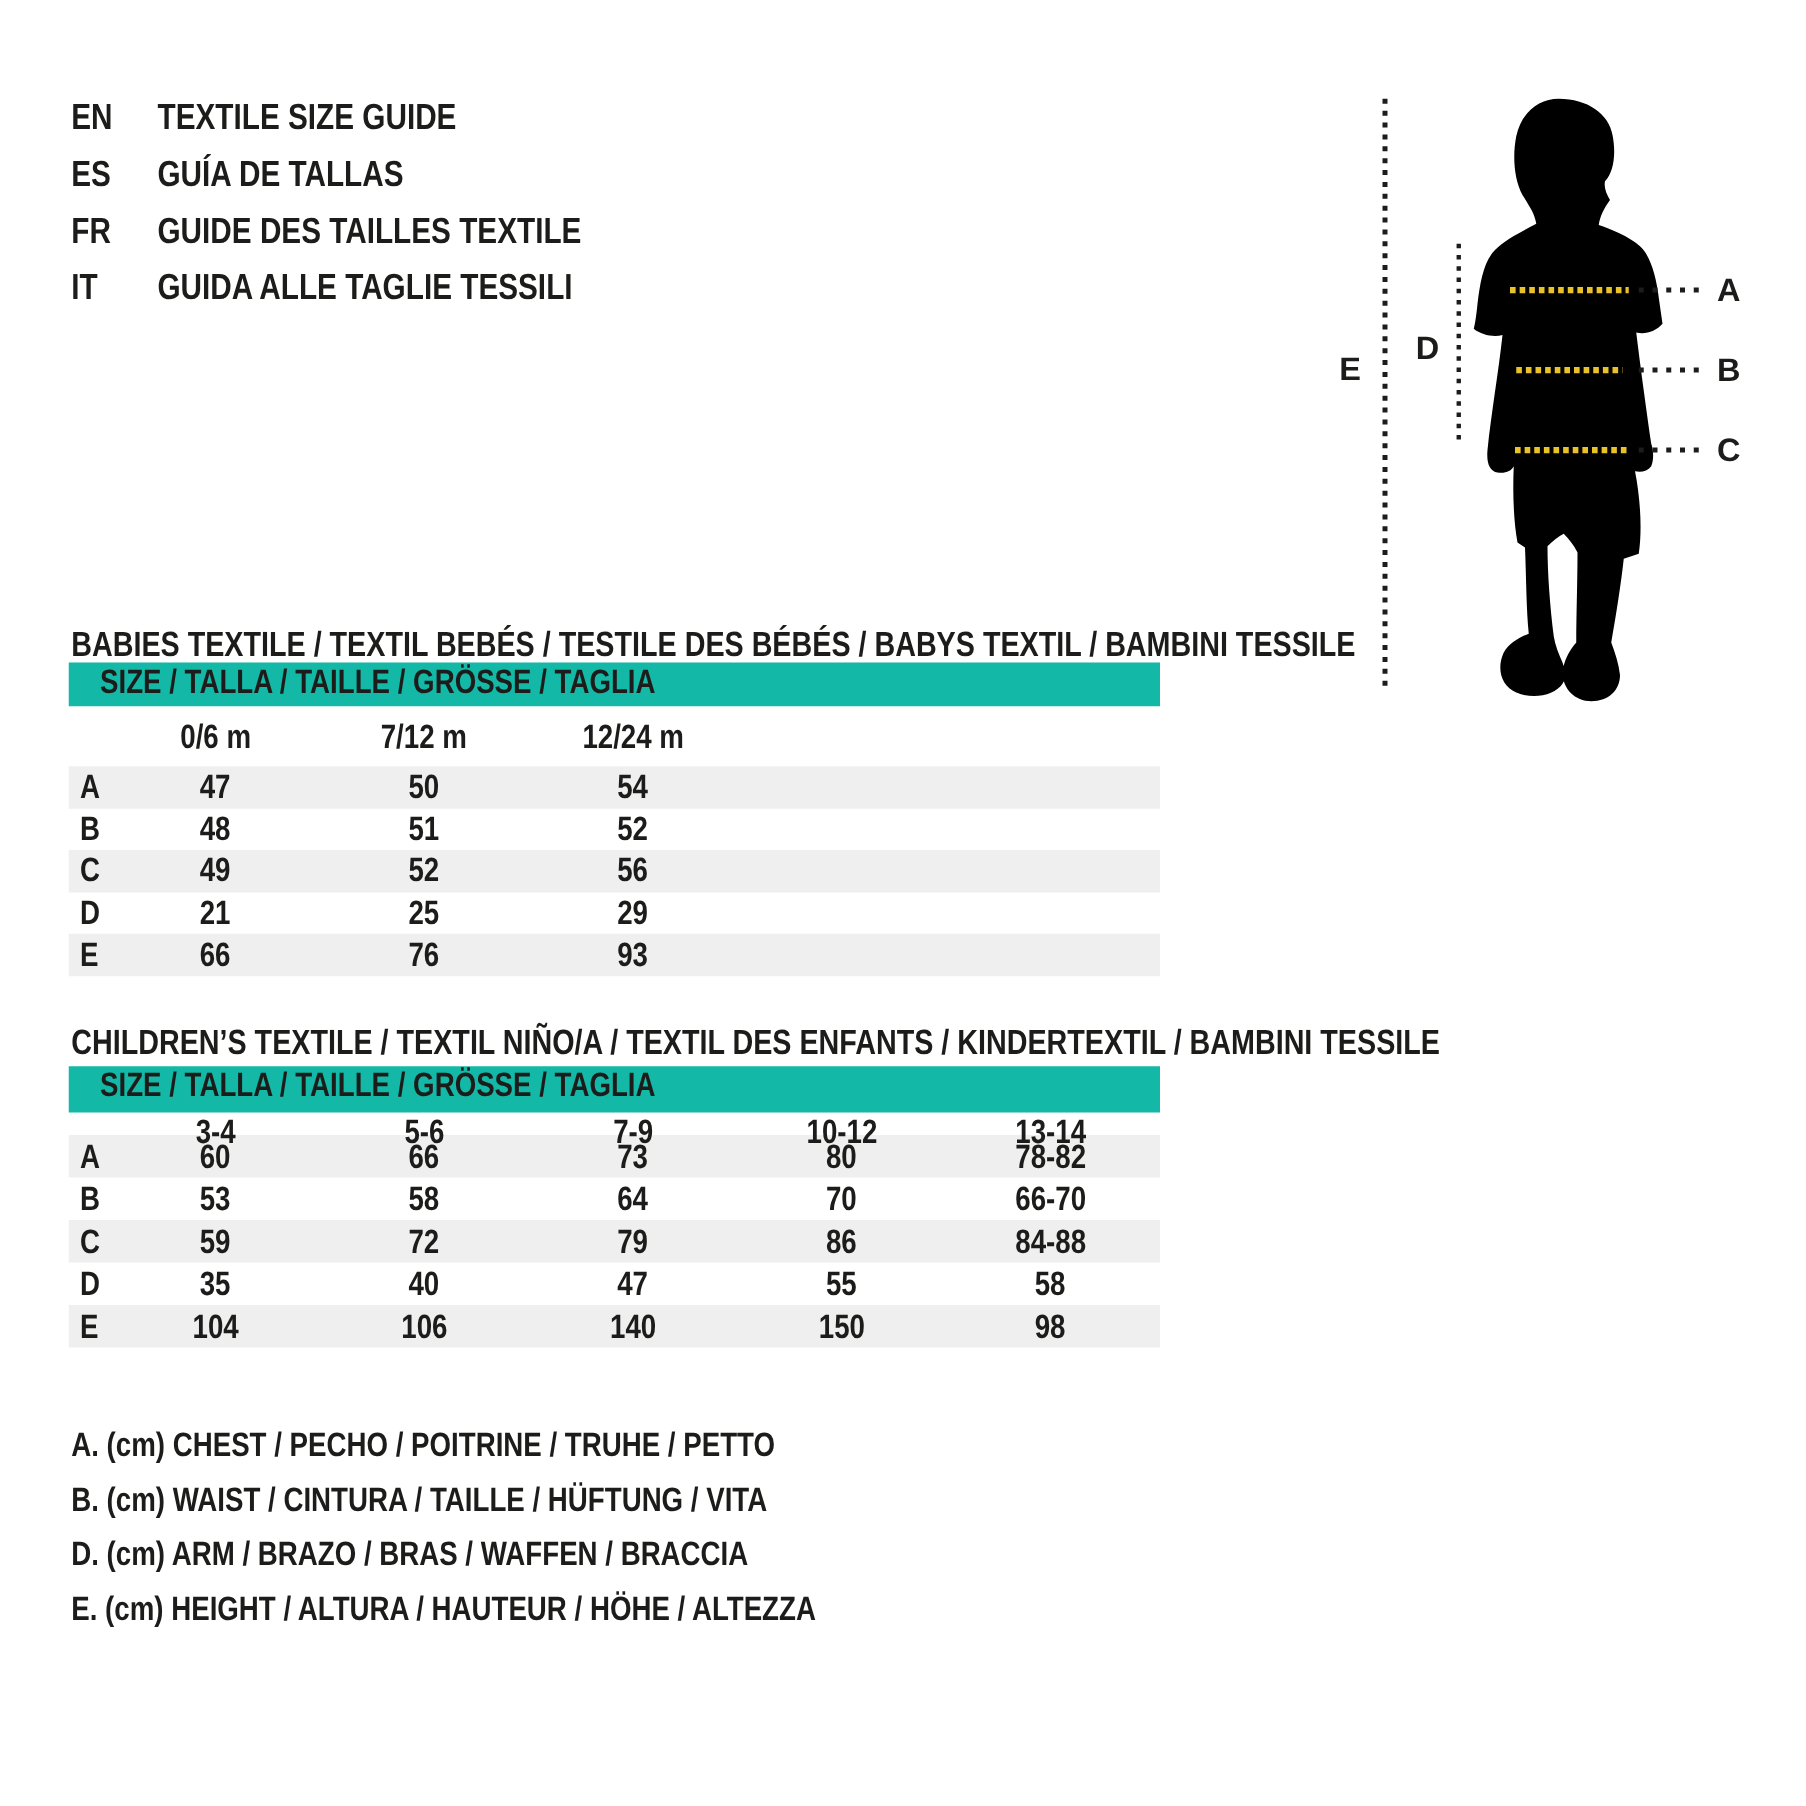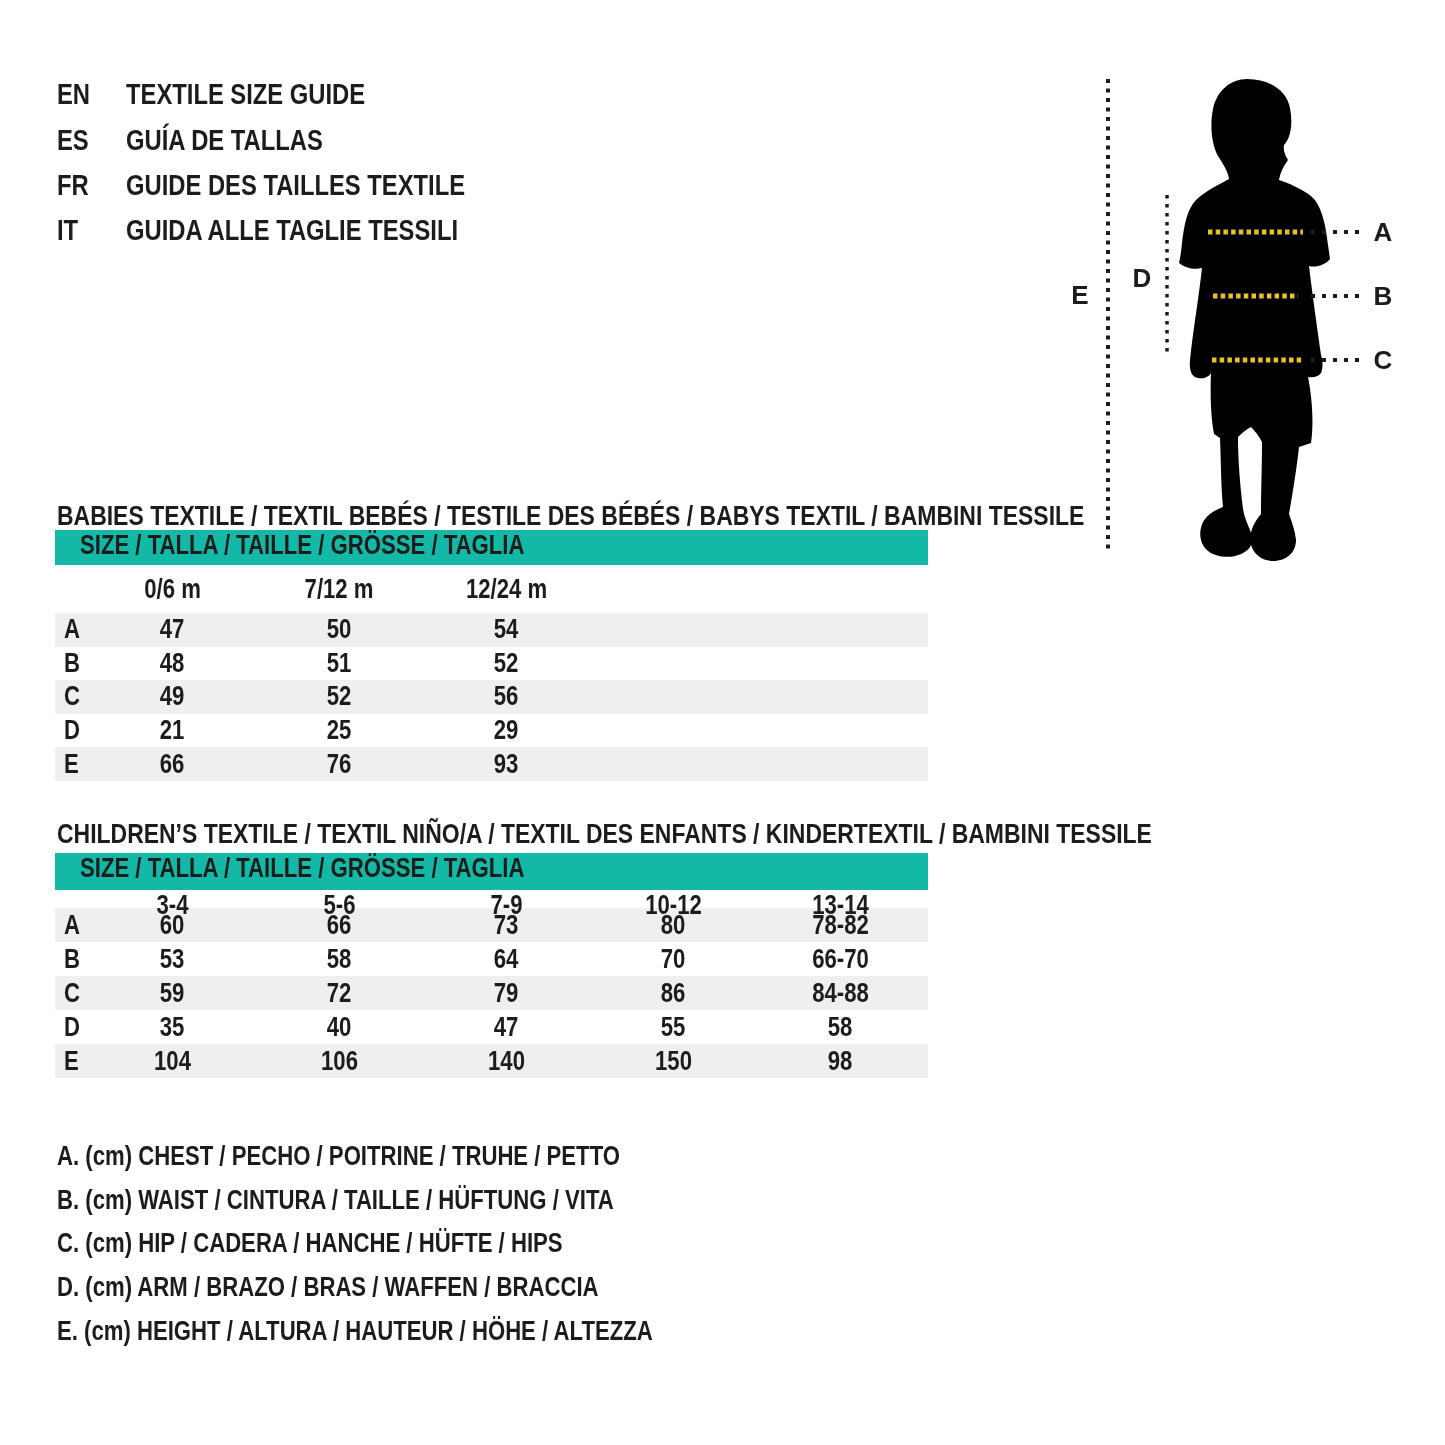--- a/index.html
+++ b/index.html
@@ -240,21 +240,18 @@
 </div>
 
 <div class="abs legend">
   <div class="legend-row">
       <span class="cx">A. (cm) CHEST / PECHO / POITRINE / TRUHE / PETTO</span>
     </div>
   <div class="legend-row">
       <span class="cx">B. (cm) WAIST / CINTURA / TAILLE / HÜFTUNG / VITA</span>
     </div>
   <div class="legend-row">
-      <span class="cx">C. (cm) HIP / CADERA / HANCHE / HÜFTE / HIPS</span>
-    </div>
-  <div class="legend-row">
       <span class="cx">D. (cm) ARM / BRAZO / BRAS / WAFFEN / BRACCIA</span>
     </div>
   <div class="legend-row">
       <span class="cx">E. (cm) HEIGHT / ALTURA / HAUTEUR / HÖHE / ALTEZZA</span>
     </div>
 </div>
 
 </body></html>

